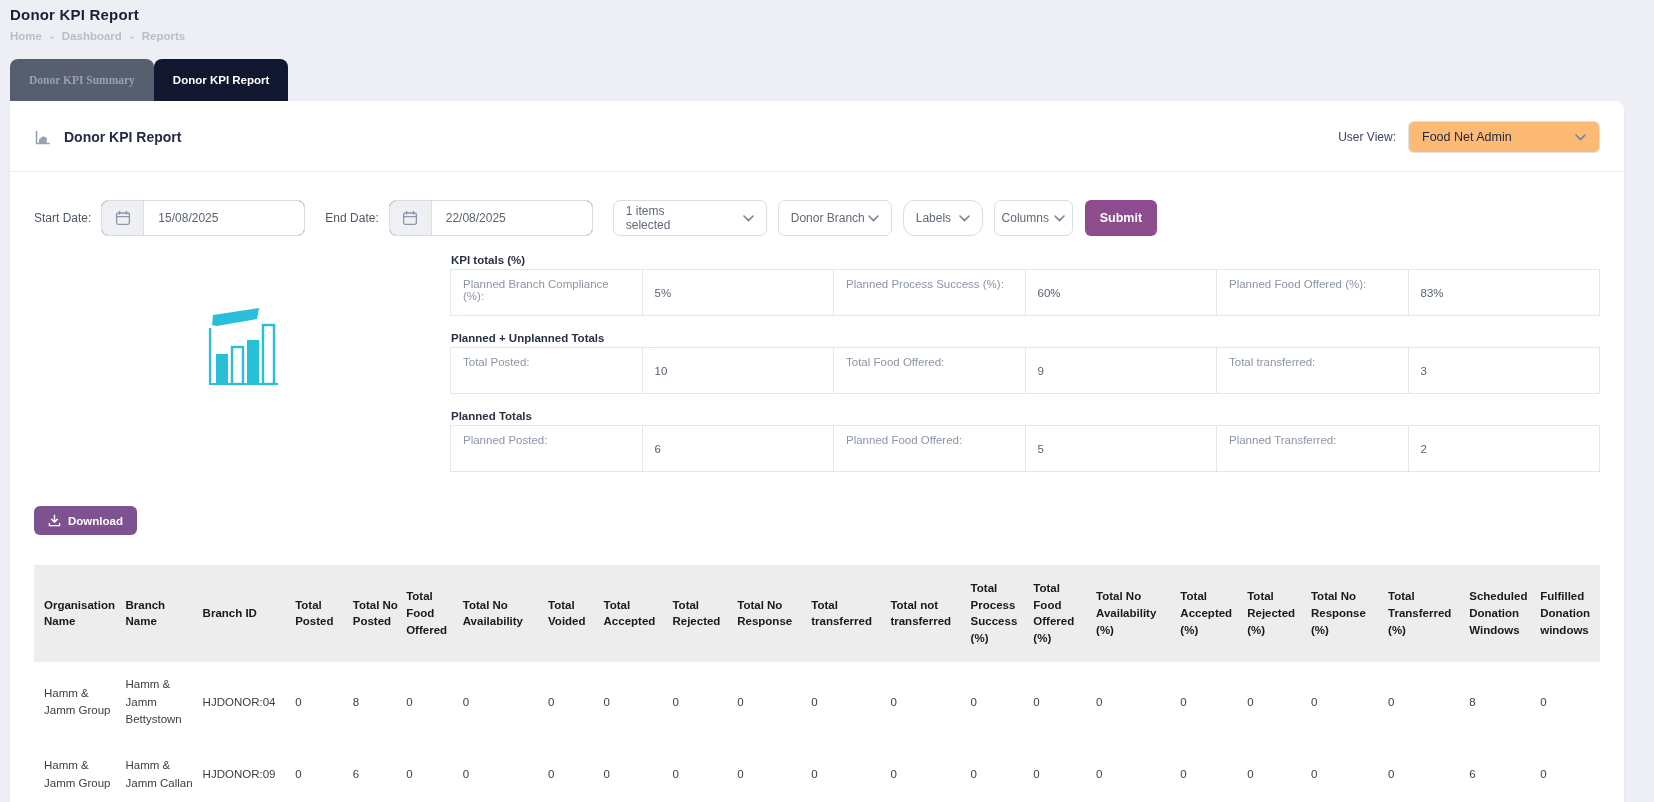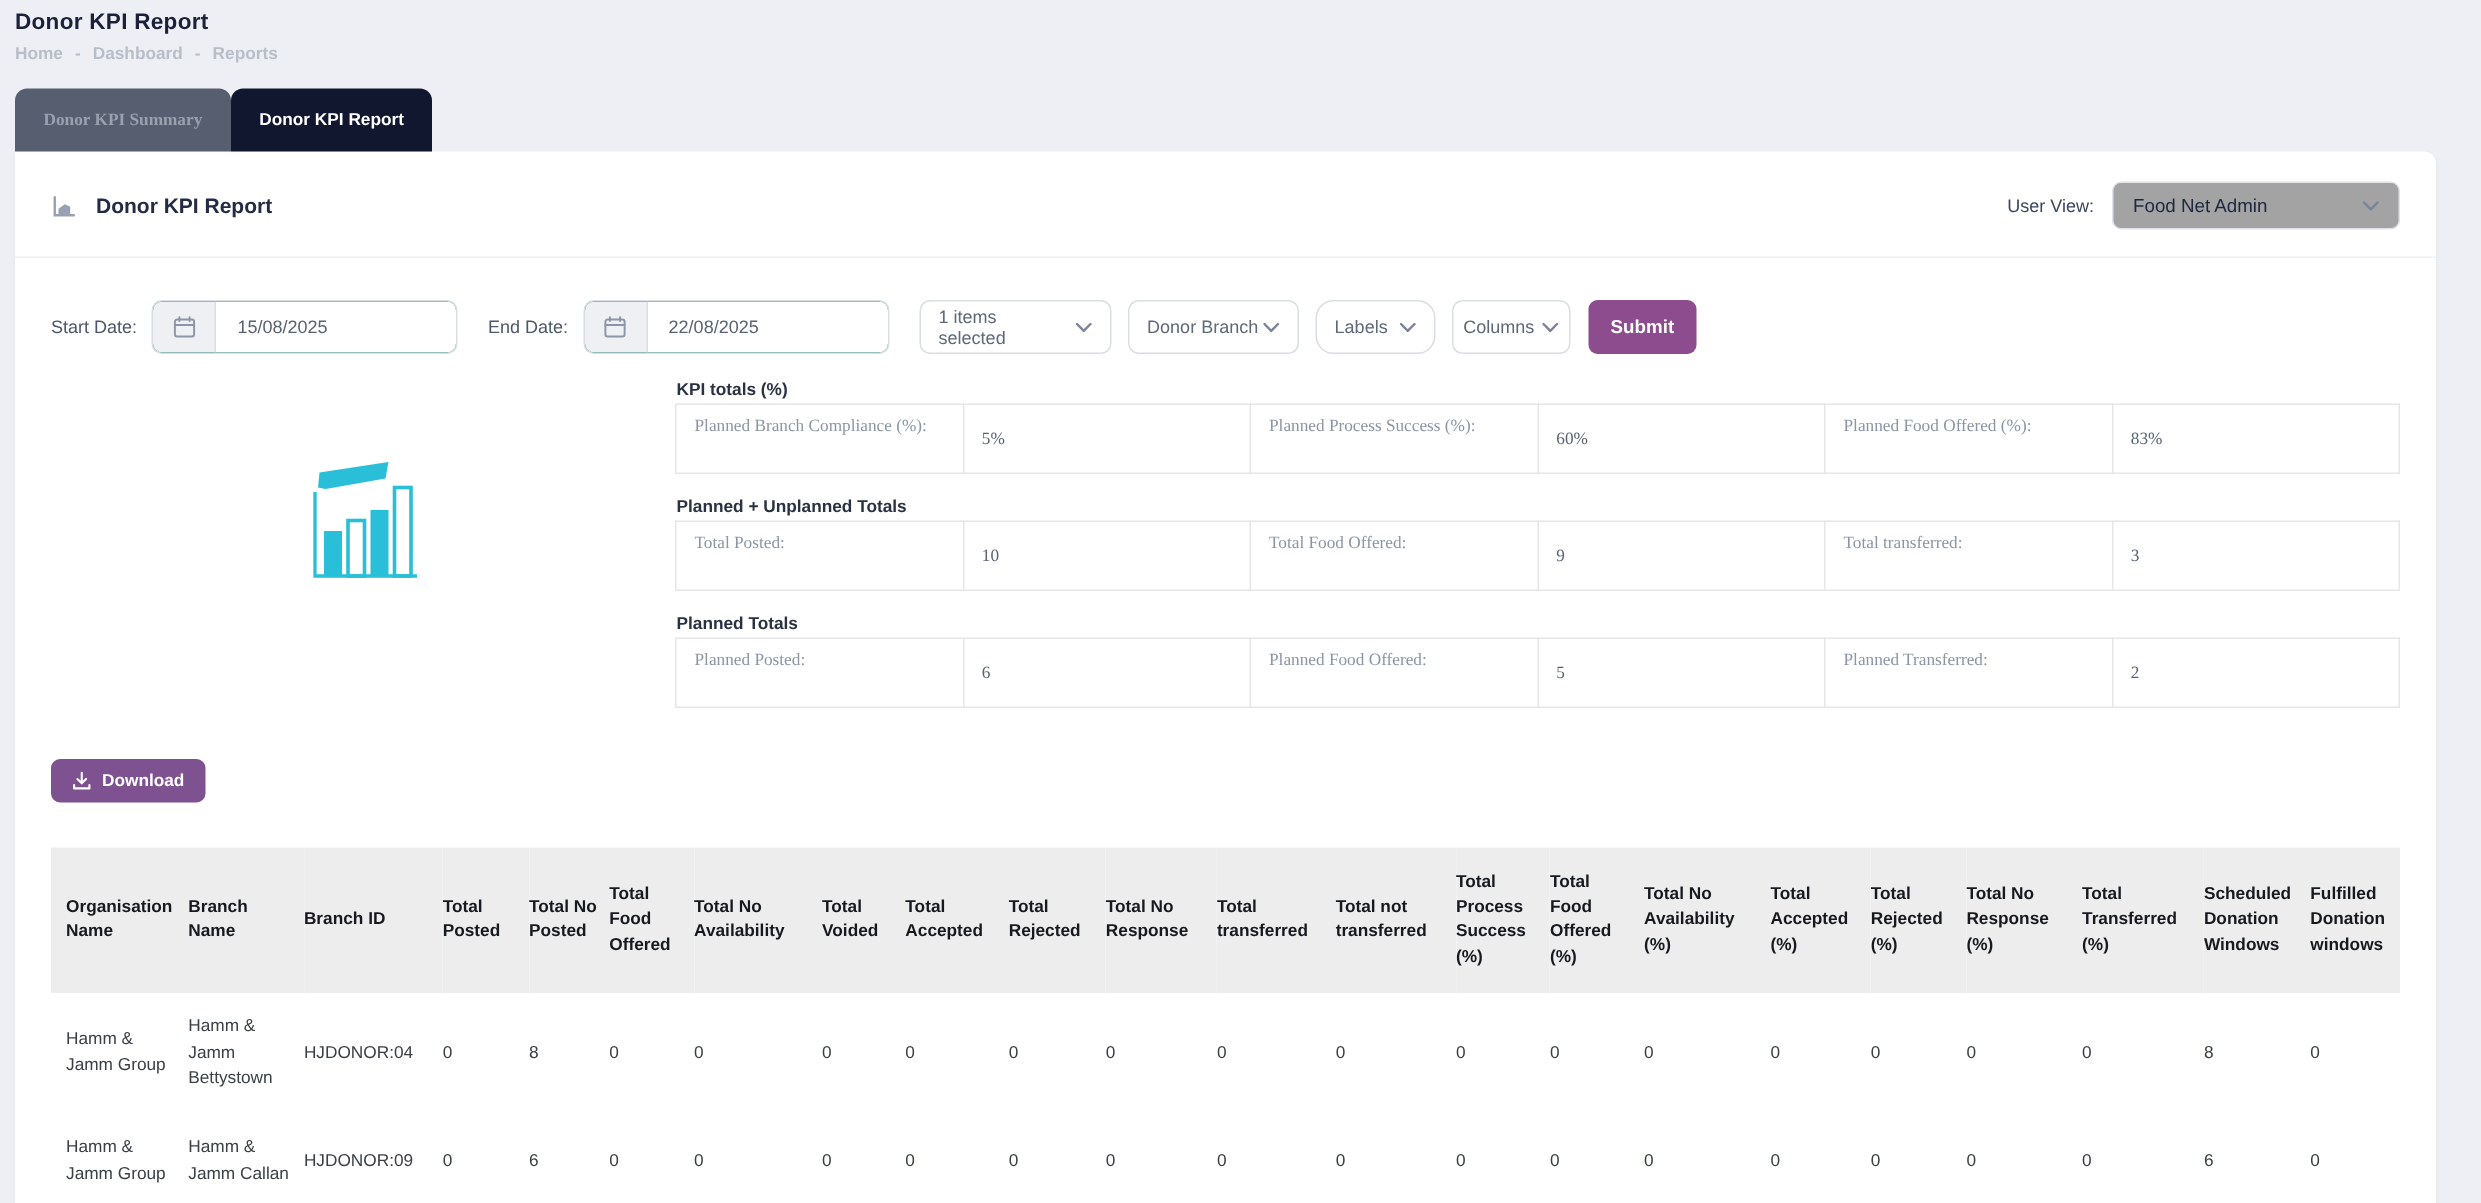--- a/index.html
+++ b/index.html
@@ -33,21 +33,21 @@
     display:flex; align-items:center; justify-content:space-between;
     padding:20px 24px 18px; border-bottom:1px solid #eef0f3;
   }
   .card-head-left { display:flex; align-items:center; gap:13px; }
   .card-title { font-size:14px; font-weight:600; color:#232b45; }
   .userview { display:flex; align-items:center; gap:12px;justify-content:space-between; }
   .userview-label { font-size:12px; color:#3c4560; }
   .select-box {
     width:192px; height:32px; border:1px solid #dfe2e8; border-radius:6px;
     display:flex; align-items:center; justify-content:space-between;
-    padding:0 13px; font-size:12.5px; color:#1f2740; cursor:pointer; background:#a3a3a3;
+    padding:0 13px; font-size:12.5px; color:#1f2740; cursor:pointer; background:#fdba74;
   }
 
   
   .filters { display:flex; align-items:center; padding:28px 24px 6px; }
   .f-label { font-size:12px; color:#4d576b; margin-right:10px; white-space:nowrap; }
   .input-group {
     display:flex; height:36px; border:1px solid #d9dde4; border-radius:7px;
     overflow:hidden; background:#0f766e; margin-right:20px;
   }
   .ig-icon {
@@ -56,37 +56,37 @@
   }
   .ig-input {
     border:none; outline:none; width:160px; padding:0 14px;
     font-size:12px; color:#5a6374; font-family:inherit; background:#fff;
   }
   .dropdown {
     height:36px; border:1px solid #d9dde4; border-radius:7px; background:#fff;
     display:flex; align-items:center; justify-content:space-between;
     padding:0 12px; font-size:12px; color:#5f6879; cursor:pointer; margin-right:11px;
   }
-  .dd-items { width:128px;gap:44px; }
+  .dd-items { width:154px;gap:44px; }
   .dd-branch { width:114px; }
   .dd-labels { width:80px;border-radius:12px; }
   .dd-columns { width:79px; justify-content:center; gap:5px; }
   .btn-submit {
     height:36px; padding:11px 15px; background:#8c4c8d; color:#fff; border:none;
     border-radius:6px; font-size:12.5px; font-weight:bold; cursor:pointer;
     font-family:inherit; margin-left:1px;
   }
 
   
   .kpi-area { display:flex; padding:12px 24px 0; }
   .kpi-illustration { width:416px; flex:none; display:flex; justify-content:center; padding-top:52px; }
   .kpi-right { flex:1; }
   .kpi-group { margin-bottom:16px; }
   .kpi-heading { font-size:11.5px; font-weight:bold; color:#2a3142; margin:0 0 3px 1px; }
-  .kpi-table { width:100%; border-collapse:collapse; table-layout:fixed; background:#fff;font-family:Liberation Serif, serif; }
+  .kpi-table { width:100%; border-collapse:collapse; table-layout:fixed; background:#fff; }
   .kpi-table td { border:1px solid #e4e6ea; height:46px; font-size:11.5px; padding:6px 12px; }
   .kpi-table td.kl { color:#8c95a4; vertical-align:top; padding-top:8px; }
   .kpi-table td.kv { color:#5a6272; vertical-align:middle; }
 
   
   .btn-download {
     display:inline-flex; align-items:center; gap:7px; margin:18px 0 0 24px;
     background:#7e5290; color:#fff; border:none; border-radius:6px;
     padding:8px 14px; font-size:11.5px; font-weight:bold; cursor:pointer; font-family:inherit;
   }

